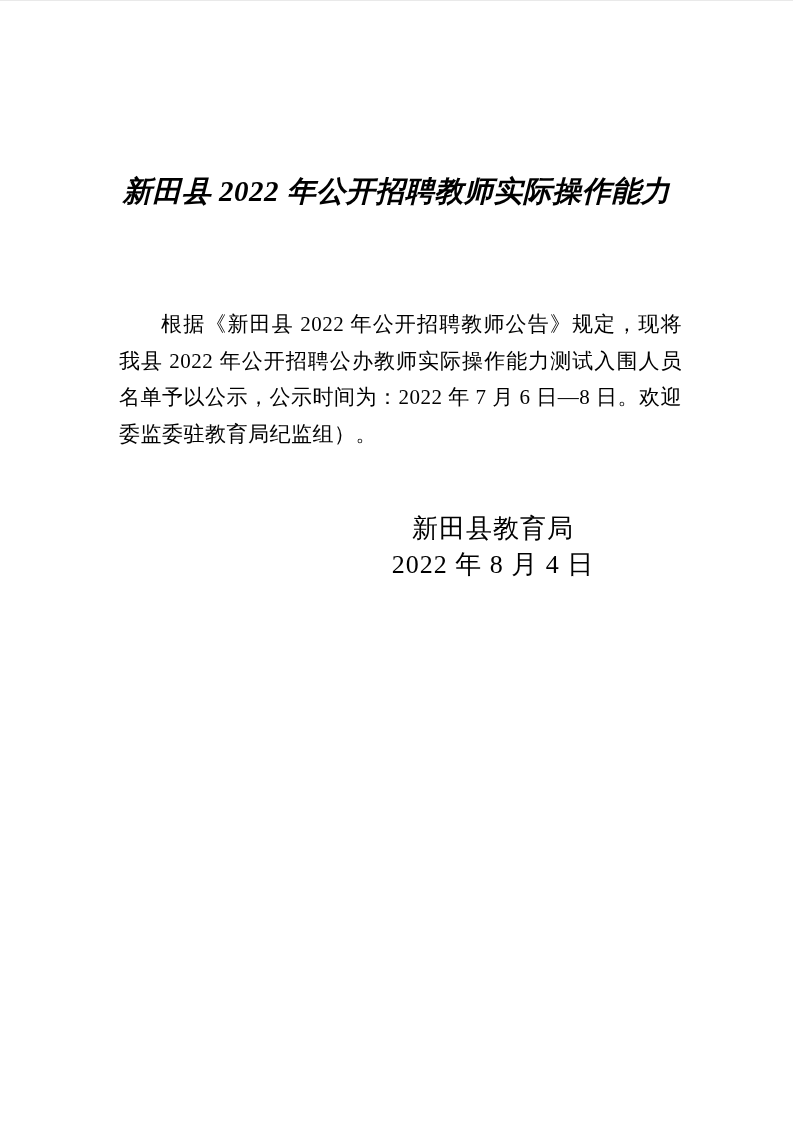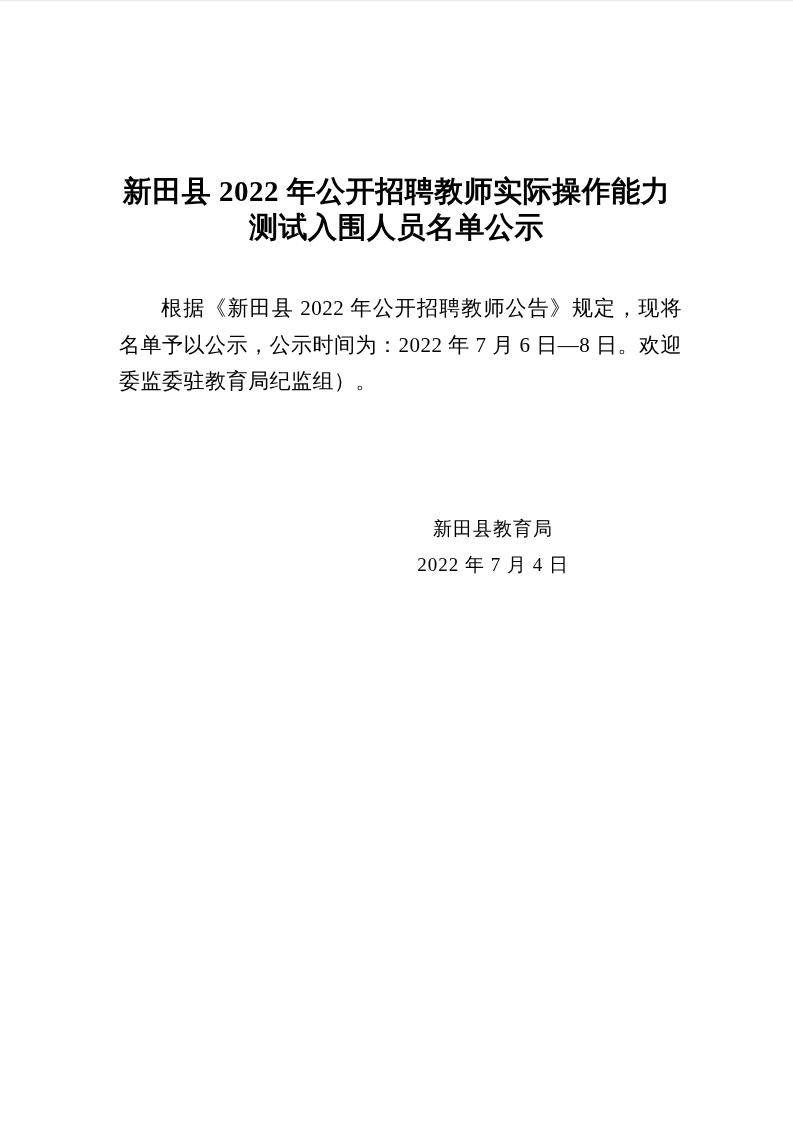--- a/index.html
+++ b/index.html
@@ -24,70 +24,72 @@
     right: 0;
     margin: 0;
     text-align: center;
     font-size: 29px;
     line-height: 36px;
     font-weight: bold;
     letter-spacing: 0.5px;
   }
   .title-line {
     display: block;
+    font-style: italic;
   }
   .doc-body {
     position: absolute;
     top: 289px;
     left: 119px;
     width: 563px;
     font-size: 21px;
     line-height: 36.5px;
     letter-spacing: 0.5px;
   }
   .body-line {
     text-align: justify;
     text-align-last: justify;
     white-space: nowrap;
   }
   .body-line.first {
     text-indent: 2em;
+    margin-top: 16px;
   }
   .body-line.last {
     text-align-last: left;
     white-space: normal;
   }
   .signoff {
     position: absolute;
     top: 510px;
     left: 193px;
     width: 600px;
     text-align: center;
-    font-size: 19px;
+    font-size: 26px;
     line-height: 36px;
     letter-spacing: 1px;
   }
   .sig-line {
     display: block;
   }
 </style>
 </head>
 <body>
 
 <div class="page">
 
   <h1 class="doc-title">
     <span class="title-line">新田县 2022 年公开招聘教师实际操作能力</span>
-    <span class="title-line">测试入围人员名单公示</span>
   </h1>
 
   <div class="doc-body">
     <div class="body-line first">根据《新田县 2022 年公开招聘教师公告》规定，现将</div>
+    <div class="body-line">我县 2022 年公开招聘公办教师实际操作能力测试入围人员</div>
     <div class="body-line">名单予以公示，公示时间为：2022 年 7 月 6 日—8 日。欢迎</div>
     <div class="body-line last">委监委驻教育局纪监组）。</div>
   </div>
 
   <div class="signoff">
     <span class="sig-line">新田县教育局</span>
-    <span class="sig-line">2022 年 7 月 4 日</span>
+    <span class="sig-line">2022 年 8 月 4 日</span>
   </div>
 
 </div>
 
 </body></html>

